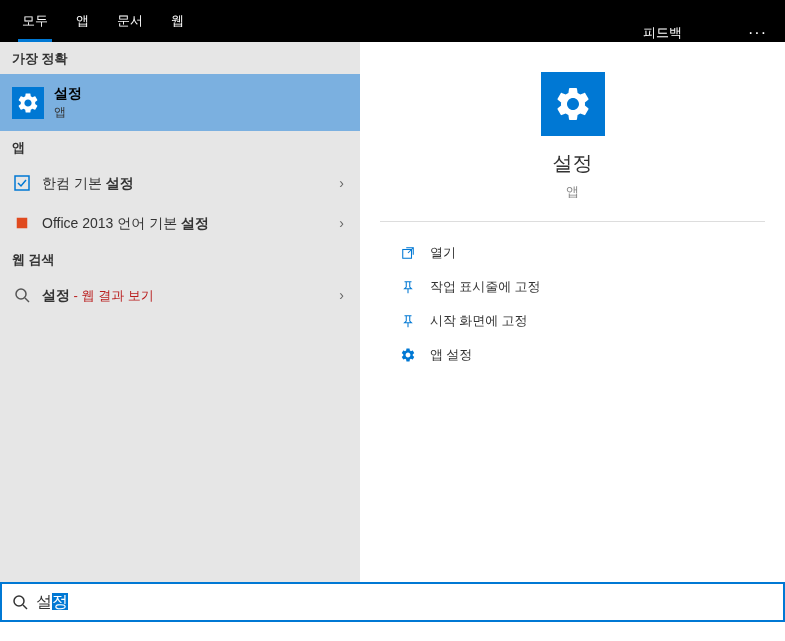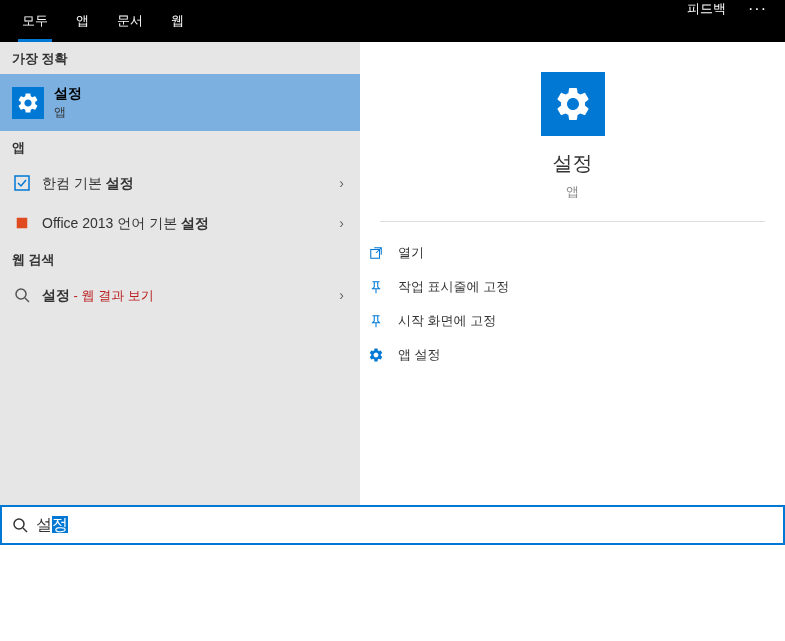--- a/index.html
+++ b/index.html
@@ -1,29 +1,29 @@
 <!DOCTYPE html>
 <html><head>
   <meta charset="utf-8">
   <style>
     * { margin: 0; padding: 0; box-sizing: border-box; }
     body { font-family: 'Segoe UI', 'Malgun Gothic', sans-serif; font-size: 13px; color: #333; background: #fff; width: 785px; height: 641px; overflow: hidden; }
     
     
     .topnav { background: #000; height: 42px; display: flex; align-items: stretch; color: #fff; padding: 0 8px; }
     .topnav-left { display: flex; }
-    .topnav-right { margin-left: auto; display: flex; align-items: flex-start; }
+    .topnav-right { margin-left: auto; display: flex; align-items: flex-end; gap: 44px; }
     .tab { padding: 0 14px; display: flex; align-items: center; font-size: 13px; cursor: pointer; position: relative; }
     .tab.active::after { content: ''; position: absolute; bottom: 0; left: 10px; right: 10px; height: 3px; background: #0078d4; }
     .tab-arrow { margin-left: 4px; font-size: 9px; }
     .feedback { padding: 0 12px; display: flex; align-items: center; font-size: 13px; cursor: pointer; }
     .more-btn { padding: 0 10px; display: flex; align-items: center; font-size: 16px; cursor: pointer; letter-spacing: 1px; }
     
     
-    .content { display: flex; height: 463px; }
+    .content { display: flex; height: 540px; }
     
     
     .left-panel { width: 360px; background: #e6e6e6; display: flex; flex-direction: column; }
     .section-header { padding: 8px 12px 6px; font-size: 13px; font-weight: 600; color: #333; }
     
     .result-item { display: flex; align-items: center; padding: 8px 12px; cursor: pointer; position: relative; min-height: 40px; }
     .result-item.selected { background: #7bb0e0; color: #000; }
     .result-item.tall { min-height: 52px; padding: 10px 12px; }
     
     .item-icon { width: 28px; height: 28px; display: flex; align-items: center; justify-content: center; margin-right: 10px; flex-shrink: 0; }
@@ -40,21 +40,21 @@
     
     .web-hint { color: #b91c1c; font-size: 13px; }
     
     
     .right-panel { flex: 1; background: #fff; padding: 0; }
     .preview-hero { padding: 30px 0 20px; text-align: center; border-bottom: 1px solid #ddd; margin: 0 20px; }
     .hero-icon { width: 64px; height: 64px; background: #0078d4; margin: 0 auto 14px; display: flex; align-items: center; justify-content: center; }
     .hero-title { font-size: 20px; font-weight: 400; color: #333; margin-bottom: 6px; }
     .hero-subtitle { font-size: 13px; color: #888; }
     
-    .actions { padding: 14px 4px; }
+    .actions { padding: 14px 36px; font-family: Liberation Serif, serif; }
     .action-item { display: flex; align-items: center; padding: 8px 0; cursor: pointer; }
     .action-icon { width: 24px; display: flex; align-items: center; justify-content: center; color: #0078d4; margin-right: 10px; }
     .action-label { font-size: 13px; color: #333; }
     
     
     .search-box { height: 40px; border: 2px solid #0078d4; display: flex; align-items: center; padding: 0 10px; background: #fff; }
     .search-icon { color: #666; margin-right: 8px; display: flex; }
     .search-text-display { font-size: 16px; }
     .search-text-normal { }
     .search-text-selected { background: #0078d4; color: #fff; }

